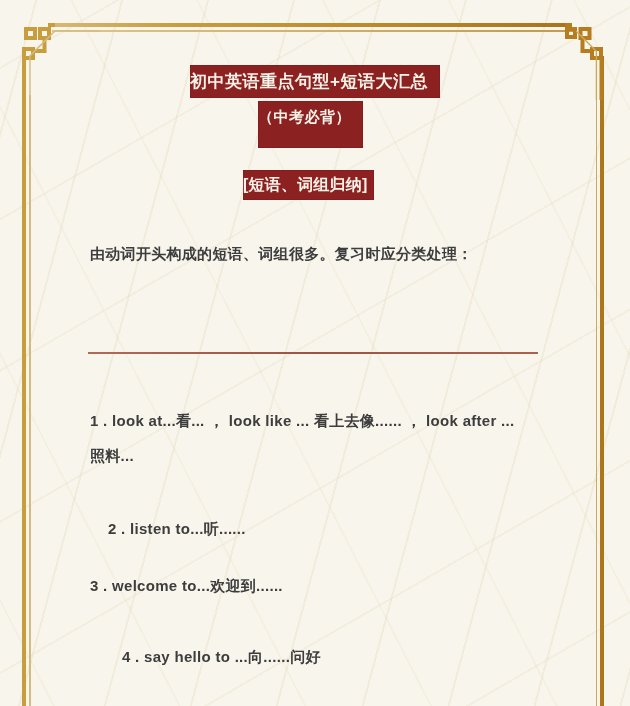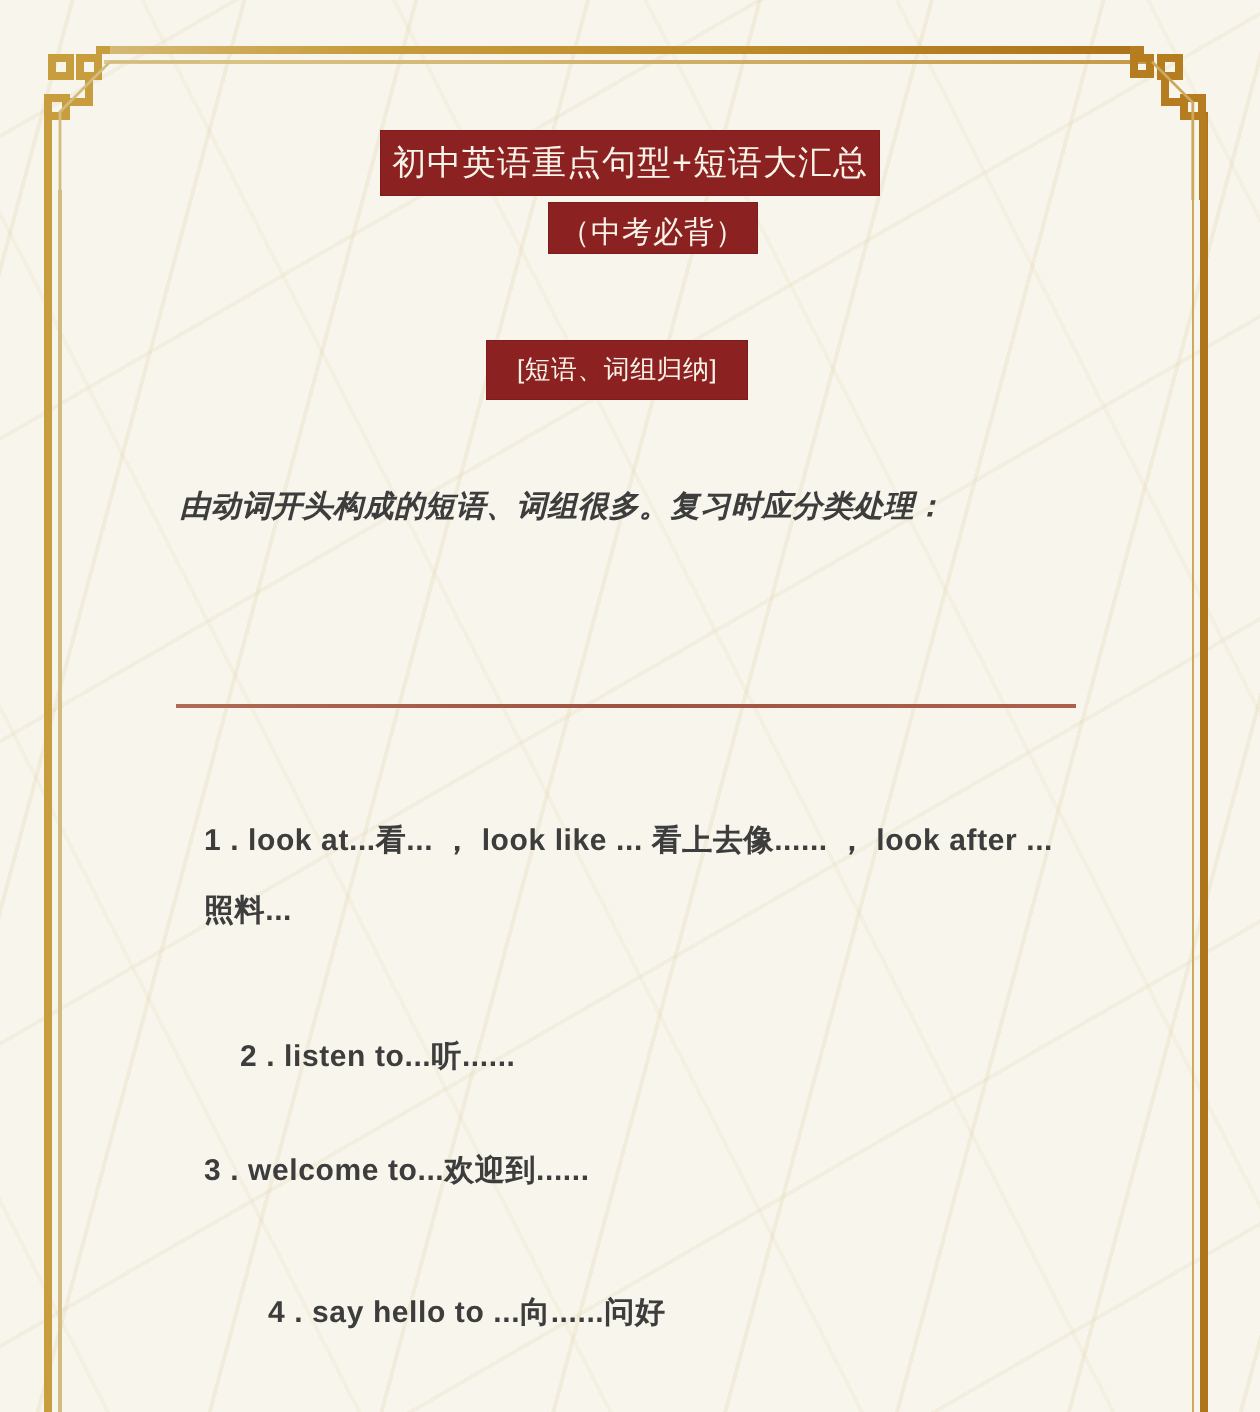--- a/index.html
+++ b/index.html
@@ -24,33 +24,33 @@
     background:linear-gradient(90deg,#dcc88c,#c59a4a);}
   .b-left-thick{position:absolute;left:22px;top:56px;width:4px;height:650px;background:#c79d3e;}
   .b-left-thin{position:absolute;left:29.3px;top:95px;width:1.4px;height:611px;background:#d3bc80;}
   .b-right-thick{position:absolute;left:599.5px;top:56px;width:4px;height:650px;background:#ad761b;}
   .b-right-thin{position:absolute;left:595.7px;top:95px;width:1.4px;height:611px;background:#cda95e;}
   .corner{position:absolute;top:0;}
   .corner svg{display:block;}
   
   .redbox{
     position:absolute;background:#8c2121;color:#f8f3e9;
-    font-weight:normal;text-align:center;letter-spacing:.5px;
+    font-weight:bold;letter-spacing:.5px;
     box-shadow:0 0 0 .5px #7d1d1d inset;
   }
   .red1{left:190px;top:65px;width:250px;height:33px;line-height:33px;font-size:17px;}
-  .red2{left:274px;top:101px;width:105px;height:26px;line-height:31px;font-size:15px;}
-  .red3{left:243px;top:170px;width:131px;height:30px;line-height:30px;font-size:13px;letter-spacing:.2px;}
+  .red2{left:258px;top:101px;width:105px;height:47px;line-height:31px;font-size:15px;}
+  .red3{left:243px;top:170px;width:131px;height:30px;line-height:30px;font-size:16px;letter-spacing:.2px;}
   
   .txt{position:absolute;color:#3d3d3d;font-weight:bold;letter-spacing:.3px;}
-  .intro{left:90px;top:242px;width:480px;font-size:15px;line-height:24px;font-style:italic;}
+  .intro{left:90px;top:242px;width:480px;font-size:15px;line-height:24px;}
   .heading{left:90px;top:321px;font-size:15.5px;line-height:24px;}
   .divider{position:absolute;left:88px;top:352px;width:450px;height:2px;
     background:linear-gradient(90deg,#b06a55,#9e5243 50%,#ad614c);}
-  .item{left:102px;width:472px;font-size:15px;line-height:35px;white-space:pre-line;}
+  .item{left:90px;width:472px;font-size:15px;line-height:35px;white-space:pre-line;}
   .item-0{top:403px;}
   .item-1{top:511px;margin-left:18px;}
   .item-2{top:568px;}
   .item-3{top:639px;margin-left:32px;}
 </style>
 </head>
 <body>
 
 <div id="page">
 

